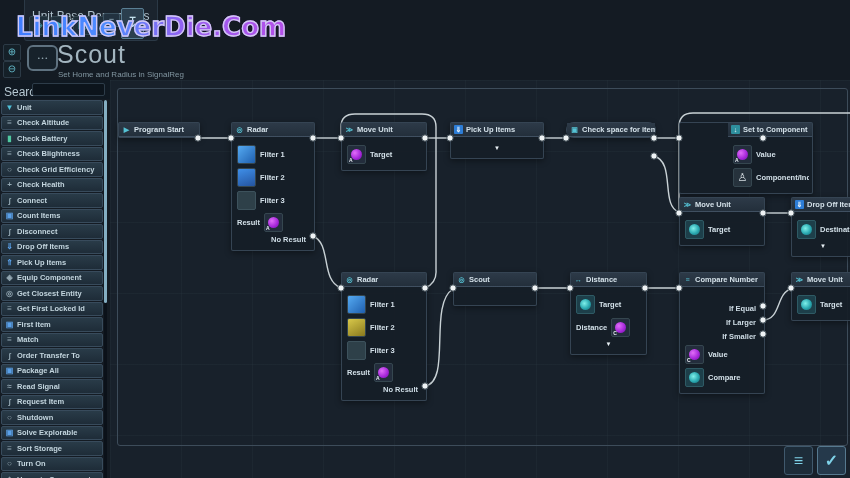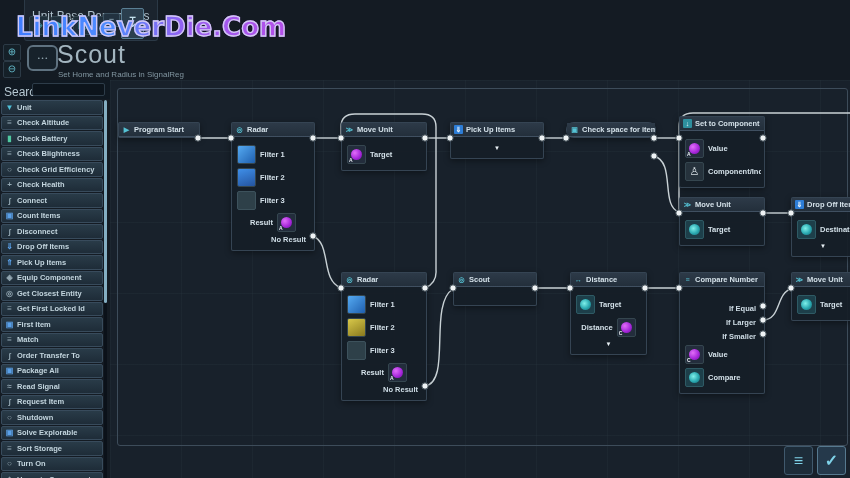--- a/index.html
+++ b/index.html
@@ -68,21 +68,21 @@
     background:rgba(22,30,39,.93);box-shadow:0 2px 6px rgba(0,0,0,.4)}
   .n-head{height:13px;display:flex;align-items:center;gap:3px;padding:0 3px;
     background:linear-gradient(#2d3a48,#232f3b);border-bottom:1px solid rgba(130,160,185,.22);
     font-size:7.5px;font-weight:bold;color:#dde7ed;white-space:nowrap;overflow:hidden}
   .n-hic{width:9px;height:9px;flex:none;font-size:7px;line-height:9px;text-align:center;
     color:#55c2d4;border-radius:1px}
   .n-hic.hbg-blue{background:#2d7dd6;color:#eaf4fc}
   .n-hic.hbg-teal{background:#2e8f9e;color:#eaf8fa}
   .n-body{padding:6px 3px 4px}
   .n-row{height:23px;display:flex;align-items:center;gap:4px;padding:0 2px;white-space:nowrap;overflow:hidden}
-  .n-row.right{justify-content:center}
+  .n-row.right{justify-content:flex-start}
   .n-row.res{height:20px}
   .n-lab{font-size:7.5px;font-weight:bold;color:#d3e0e8}
   .n-out{height:14px;display:flex;align-items:center;justify-content:flex-end;padding-right:5px;
     font-size:7.5px;font-weight:bold;color:#cfdde6;white-space:nowrap}
   .n-spacer{height:8px}
   .n-tri{height:11px;text-align:center;font-size:6px;color:#e8f0f4;line-height:11px}
   .slot-ic{width:17px;height:17px;flex:none;border-radius:2px;background:#22303b;
     border:1px solid #35464f;position:relative;display:flex;align-items:center;justify-content:center}
   .orb{width:11px;height:11px;border-radius:50%}
   .k-orb-purple{background:#232d3c}
@@ -315,21 +315,21 @@
         <div class="n-body">
           <div class="n-tri">▼</div>
         </div>
       </div>
       <div class="node" style="left: 566px; top: 122px; width: 88px; border-radius: 24px;">
         <div class="n-head">
           <div class="n-hic">▣</div>
           <div class="n-lab">Check space for item</div>
         </div>
       </div>
-      <div class="node" style="left: 679px; top: 116px; width: 84px;">
+      <div class="node" style="left: 679px; top: 122px; width: 84px; padding-left: 48px;">
         <div class="n-head">
           <div class="n-hic hbg-teal">↓</div>
           <div class="n-lab">Set to Component</div>
         </div>
         <div class="n-body">
           <div class="n-row">
             <div class="slot-ic k-orb-purple">
               <div class="orb"></div>
               <div class="letter">A</div>
             </div>

